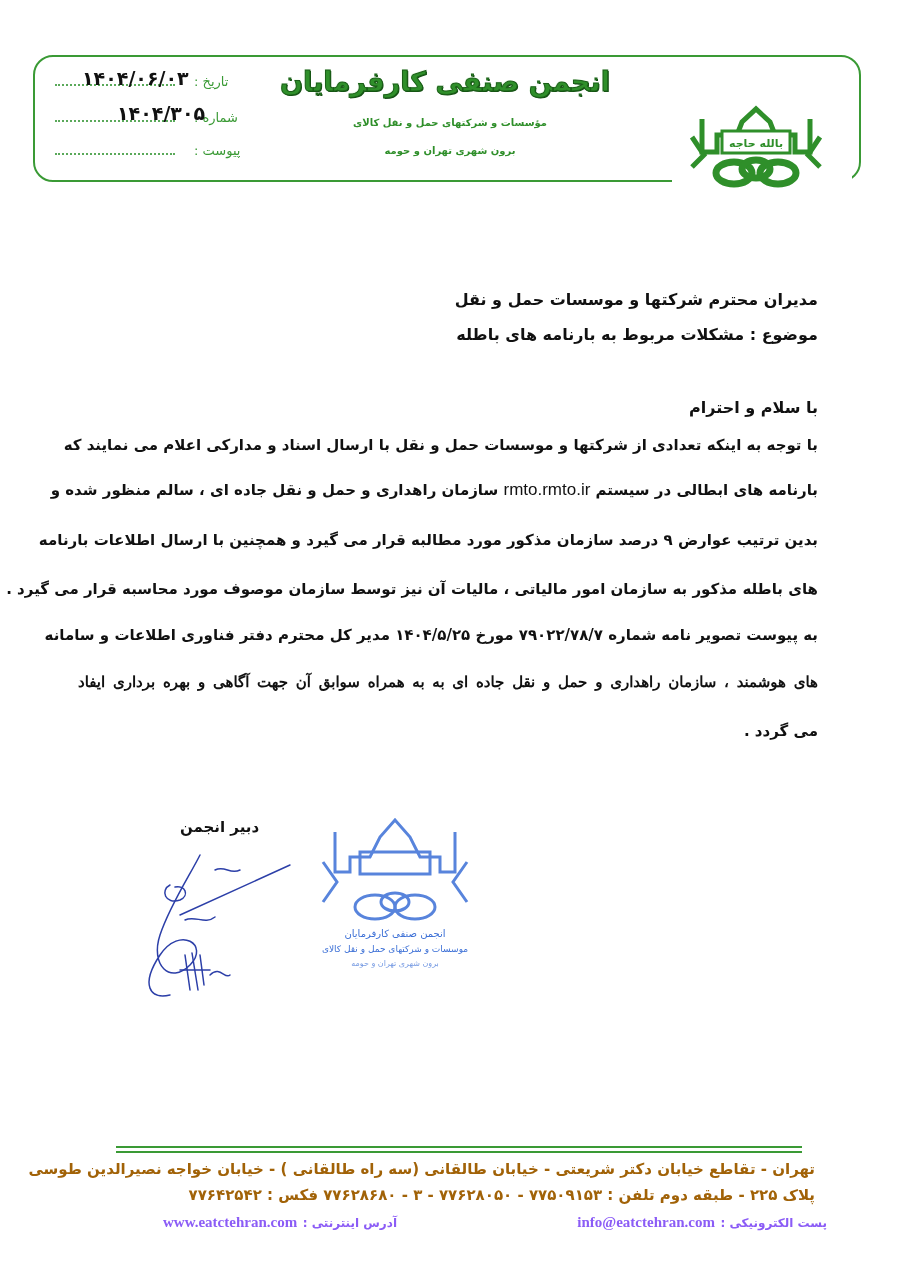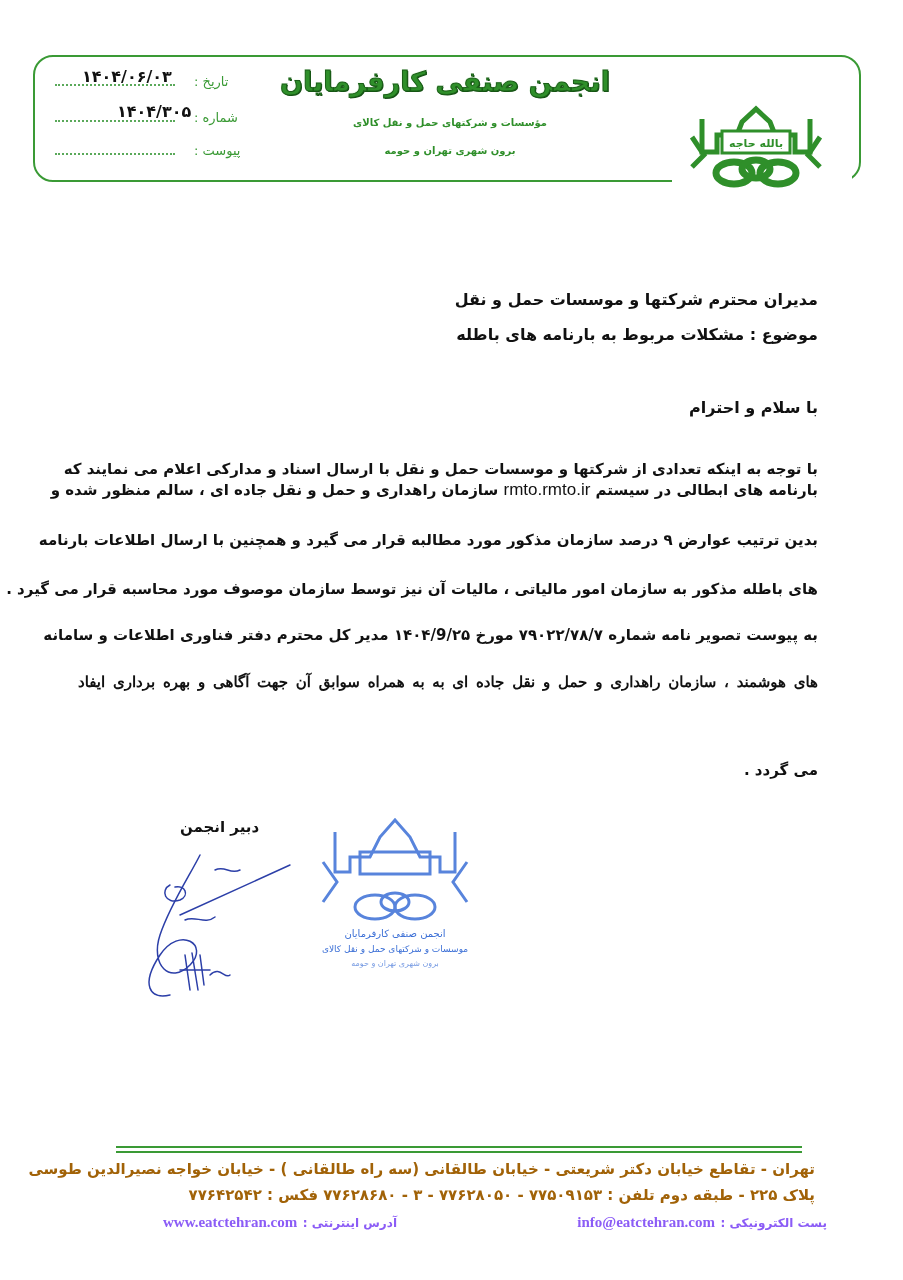--- a/index.html
+++ b/index.html
@@ -20,21 +20,21 @@
   }
 
   .meta-row {
     position: absolute; direction: rtl; font-size: 13px; color: #3a9a35;
     display: flex; align-items: baseline; gap: 19px;
   }
   .meta-row .dots {
     display: inline-block; border-bottom: 2px dotted #5aa95a; width: 120px; height: 10px;
   }
   .meta-val {
-    position: absolute; font-size: 16px; font-weight: bold; color: #111;
+    position: absolute; font-size: 19px; font-weight: bold; color: #111;
     font-family: "DejaVu Sans", sans-serif; letter-spacing: 0.5px;
   }
 
   .org-title {
     position: absolute; left: 280px; top: 66px; width: 330px; text-align: center;
     direction: rtl; font-size: 27px; font-weight: bold; color: #2f8f2a;
     -webkit-text-stroke: 1px #1b5e18;
     text-shadow: 1px 1px 0 #114d10, -1px -1px 0 #eafbe8;
   }
   .org-sub {
@@ -46,21 +46,21 @@
 
   
   .rtl { direction: rtl; text-align: left; }
   .heading {
     position: absolute; right: 85px; font-size: 16px; font-weight: bold; color: #111;
   }
   .para-line {
     position: absolute; right: 85px; left: 78px; font-size: 15px; color: #111;
     direction: rtl; text-align: justify; text-align-last: justify; white-space: nowrap;
   }
-  .para-line.last { text-align-last: right; margin-top: 39px; }
+  .para-line.last { text-align-last: right; }
   .para-line.bold { font-weight: bold; }
   .latin { font-family: "Liberation Sans", sans-serif; font-weight: normal; font-size: 17px; }
 
   .signer { position: absolute; left: 180px; top: 818px; font-size: 15px; font-weight: bold; direction: rtl; }
   .signature { position: absolute; left: 130px; top: 845px; width: 180px; height: 160px; }
   .stamp { position: absolute; left: 305px; top: 812px; width: 180px; height: 165px; }
 
   
   .footer-rule {
     position: absolute; left: 116px; top: 1146px; width: 686px; height: 3px;
@@ -115,29 +115,29 @@
     <ellipse cx="52" cy="76" rx="18" ry="11"></ellipse>
     <ellipse cx="96" cy="76" rx="18" ry="11"></ellipse>
     <ellipse cx="74" cy="72" rx="14" ry="9"></ellipse>
   </g>
 </svg>
 
 <div class="heading rtl" style="top:290px;">مدیران محترم شرکتها و موسسات حمل و نقل</div>
 <div class="heading rtl" style="top:325px;">موضوع : مشکلات مربوط به بارنامه های باطله</div>
 <div class="heading rtl" style="top:398px;">با سلام و احترام</div>
 
-<div class="para-line bold" style="top:460px;">با توجه به اینکه تعدادی از شرکتها و موسسات حمل و نقل با ارسال اسناد و مدارکی اعلام می نمایند که</div>
+<div class="para-line bold" style="top:436px;">با توجه به اینکه تعدادی از شرکتها و موسسات حمل و نقل با ارسال اسناد و مدارکی اعلام می نمایند که</div>
 <div class="para-line bold" style="top:480px;">
   <span>بارنامه های ابطالی در سیستم</span>
   <span class="latin">rmto.rmto.ir</span>
   <span>سازمان راهداری و حمل و نقل جاده ای ، سالم منظور شده  و</span>
 </div>
 <div class="para-line bold" style="top:531px;">بدین ترتیب عوارض ۹ درصد سازمان مذکور مورد مطالبه قرار می گیرد و همچنین با ارسال اطلاعات بارنامه</div>
 <div class="para-line bold" style="top:580px;">های باطله مذکور به سازمان امور مالیاتی ، مالیات آن نیز توسط سازمان موصوف مورد محاسبه قرار می گیرد .</div>
-<div class="para-line bold" style="top:626px;">به پیوست تصویر نامه شماره ۷۹۰۲۲/۷۸/۷ مورخ ۱۴۰۴/9/۲۵ مدیر کل محترم دفتر فناوری اطلاعات و سامانه</div>
+<div class="para-line bold" style="top:626px;">به پیوست تصویر نامه شماره ۷۹۰۲۲/۷۸/۷ مورخ ۱۴۰۴/۵/۲۵ مدیر کل محترم دفتر فناوری اطلاعات و سامانه</div>
 <div class="para-line bold" style="top:673px;font-family:Liberation Serif, serif;">های هوشمند ، سازمان راهداری و حمل و نقل جاده ای به به همراه سوابق آن جهت آگاهی و بهره برداری ایفاد</div>
 <div class="para-line bold last" style="top:722px;">می گردد .</div>
 
 <div class="signer">دبیر انجمن</div>
 
 <svg class="signature" viewBox="0 0 180 160">
   <g fill="none" stroke="#2c3fa8" stroke-width="1.5" stroke-linecap="round">
     <path d="M160 20 L50 70"></path>
     <path d="M70 10 C 60 30, 40 60, 30 90 C 20 120, 40 140, 60 120 C 80 100, 50 80, 30 110 C 10 140, 20 155, 40 150"></path>
     <path d="M40 40 C 30 45, 35 60, 50 55 C 60 50, 55 40, 45 42"></path>

